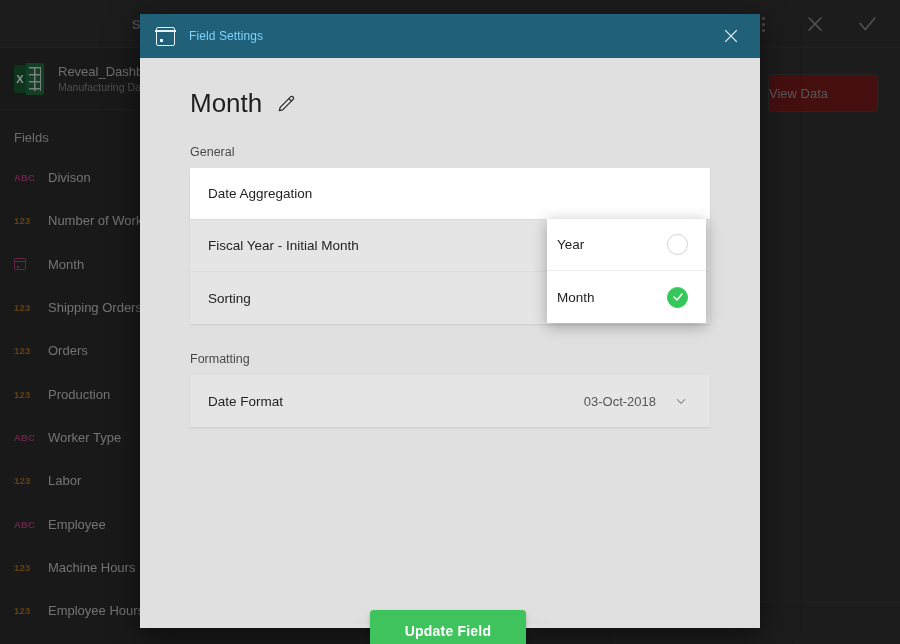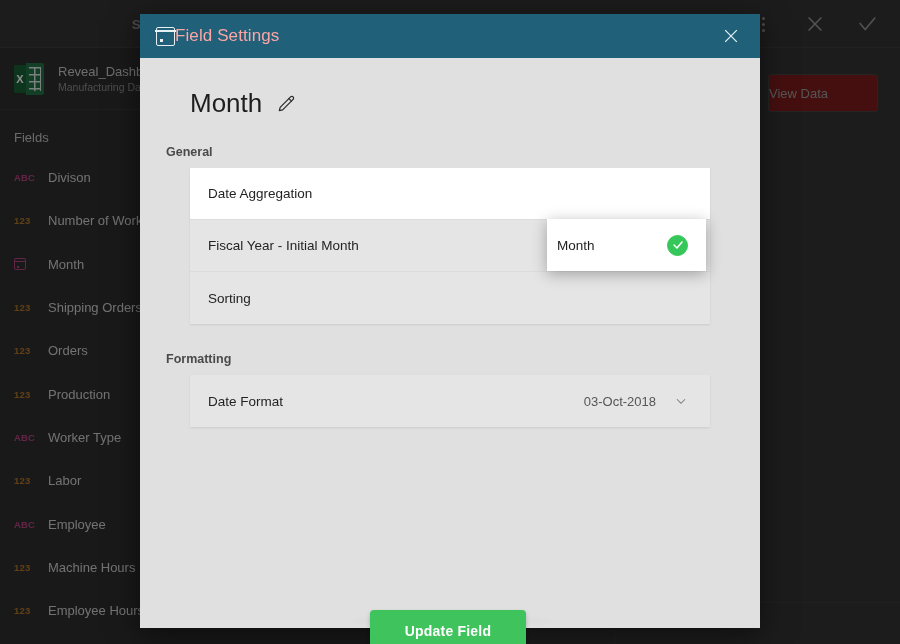--- a/index.html
+++ b/index.html
@@ -185,21 +185,22 @@
   }
   .cal-icon::before {
     content: ""; position: absolute; left: -1.6px; right: -1.6px; top: 2.5px;
     height: 1.6px; background: #e8f0f3;
   }
   .cal-icon::after {
     content: ""; position: absolute; left: 3px; bottom: 2.5px;
     width: 2.6px; height: 2.6px; background: #e8f0f3;
   }
   .modal-title {
-    font-size: 17px; font-weight: normal; color: #fca5a5;
+    margin-left: 14px;
+    font-size: 12px; font-weight: normal; color: #7dd3fc;
     letter-spacing: .1px;
   }
   .close-x {
     margin-left: auto;
     width: 30px; height: 30px;
     display: flex; align-items: center; justify-content: center;
     color: #dff0f6;
   }
 
   .modal-body {
@@ -211,22 +212,22 @@
   .field-title-row {
     display: flex; align-items: center;
     padding: 30px 0 0 50px;
   }
   .field-title {
     font-size: 26px; color: #1e1e1e; font-weight: normal;
   }
   .pencil-icon { margin-left: 14px; width: 20px; height: 20px; color: #2c2c2c; }
 
   .section-label {
-    margin: 26px 0 9px 26px;
-    font-size: 12.5px; color: #4a4a4a; font-weight: bold;
+    margin: 26px 0 9px 50px;
+    font-size: 12.5px; color: #4a4a4a;
   }
   .section-label.fmt { margin-top: 28px; }
 
   .card {
     margin: 0 0 0 50px;
     width: 520px;
     background: #e5e5e5;
     box-shadow: 0 1px 2px rgba(0,0,0,.09);
     text-align: right;
   }
@@ -447,20 +448,24 @@
             <span class="chev">
               <svg width="14" height="14" viewBox="0 0 24 24" fill="none" stroke="currentColor" stroke-width="1.8">
                 <polyline points="5,9 12,16 19,9"></polyline>
               </svg>
             </span>
           </div>
         </div>
 
       <div class="dropdown" id="dropdown">
           <div class="dd-item">
+            <span class="dd-label">Year</span>
+            <span class="radio"></span>
+          </div>
+          <div class="dd-item">
             <span class="dd-label">Month</span>
             <span class="radio checked">
               <svg width="12" height="12" viewBox="0 0 24 24" fill="none" stroke="#ffffff" stroke-width="3" stroke-linecap="round" stroke-linejoin="round">
                 <polyline points="4,12 10,18 20,6"></polyline>
               </svg>
             </span>
           </div>
         </div>
 
       <div class="shadow-strip"></div>

